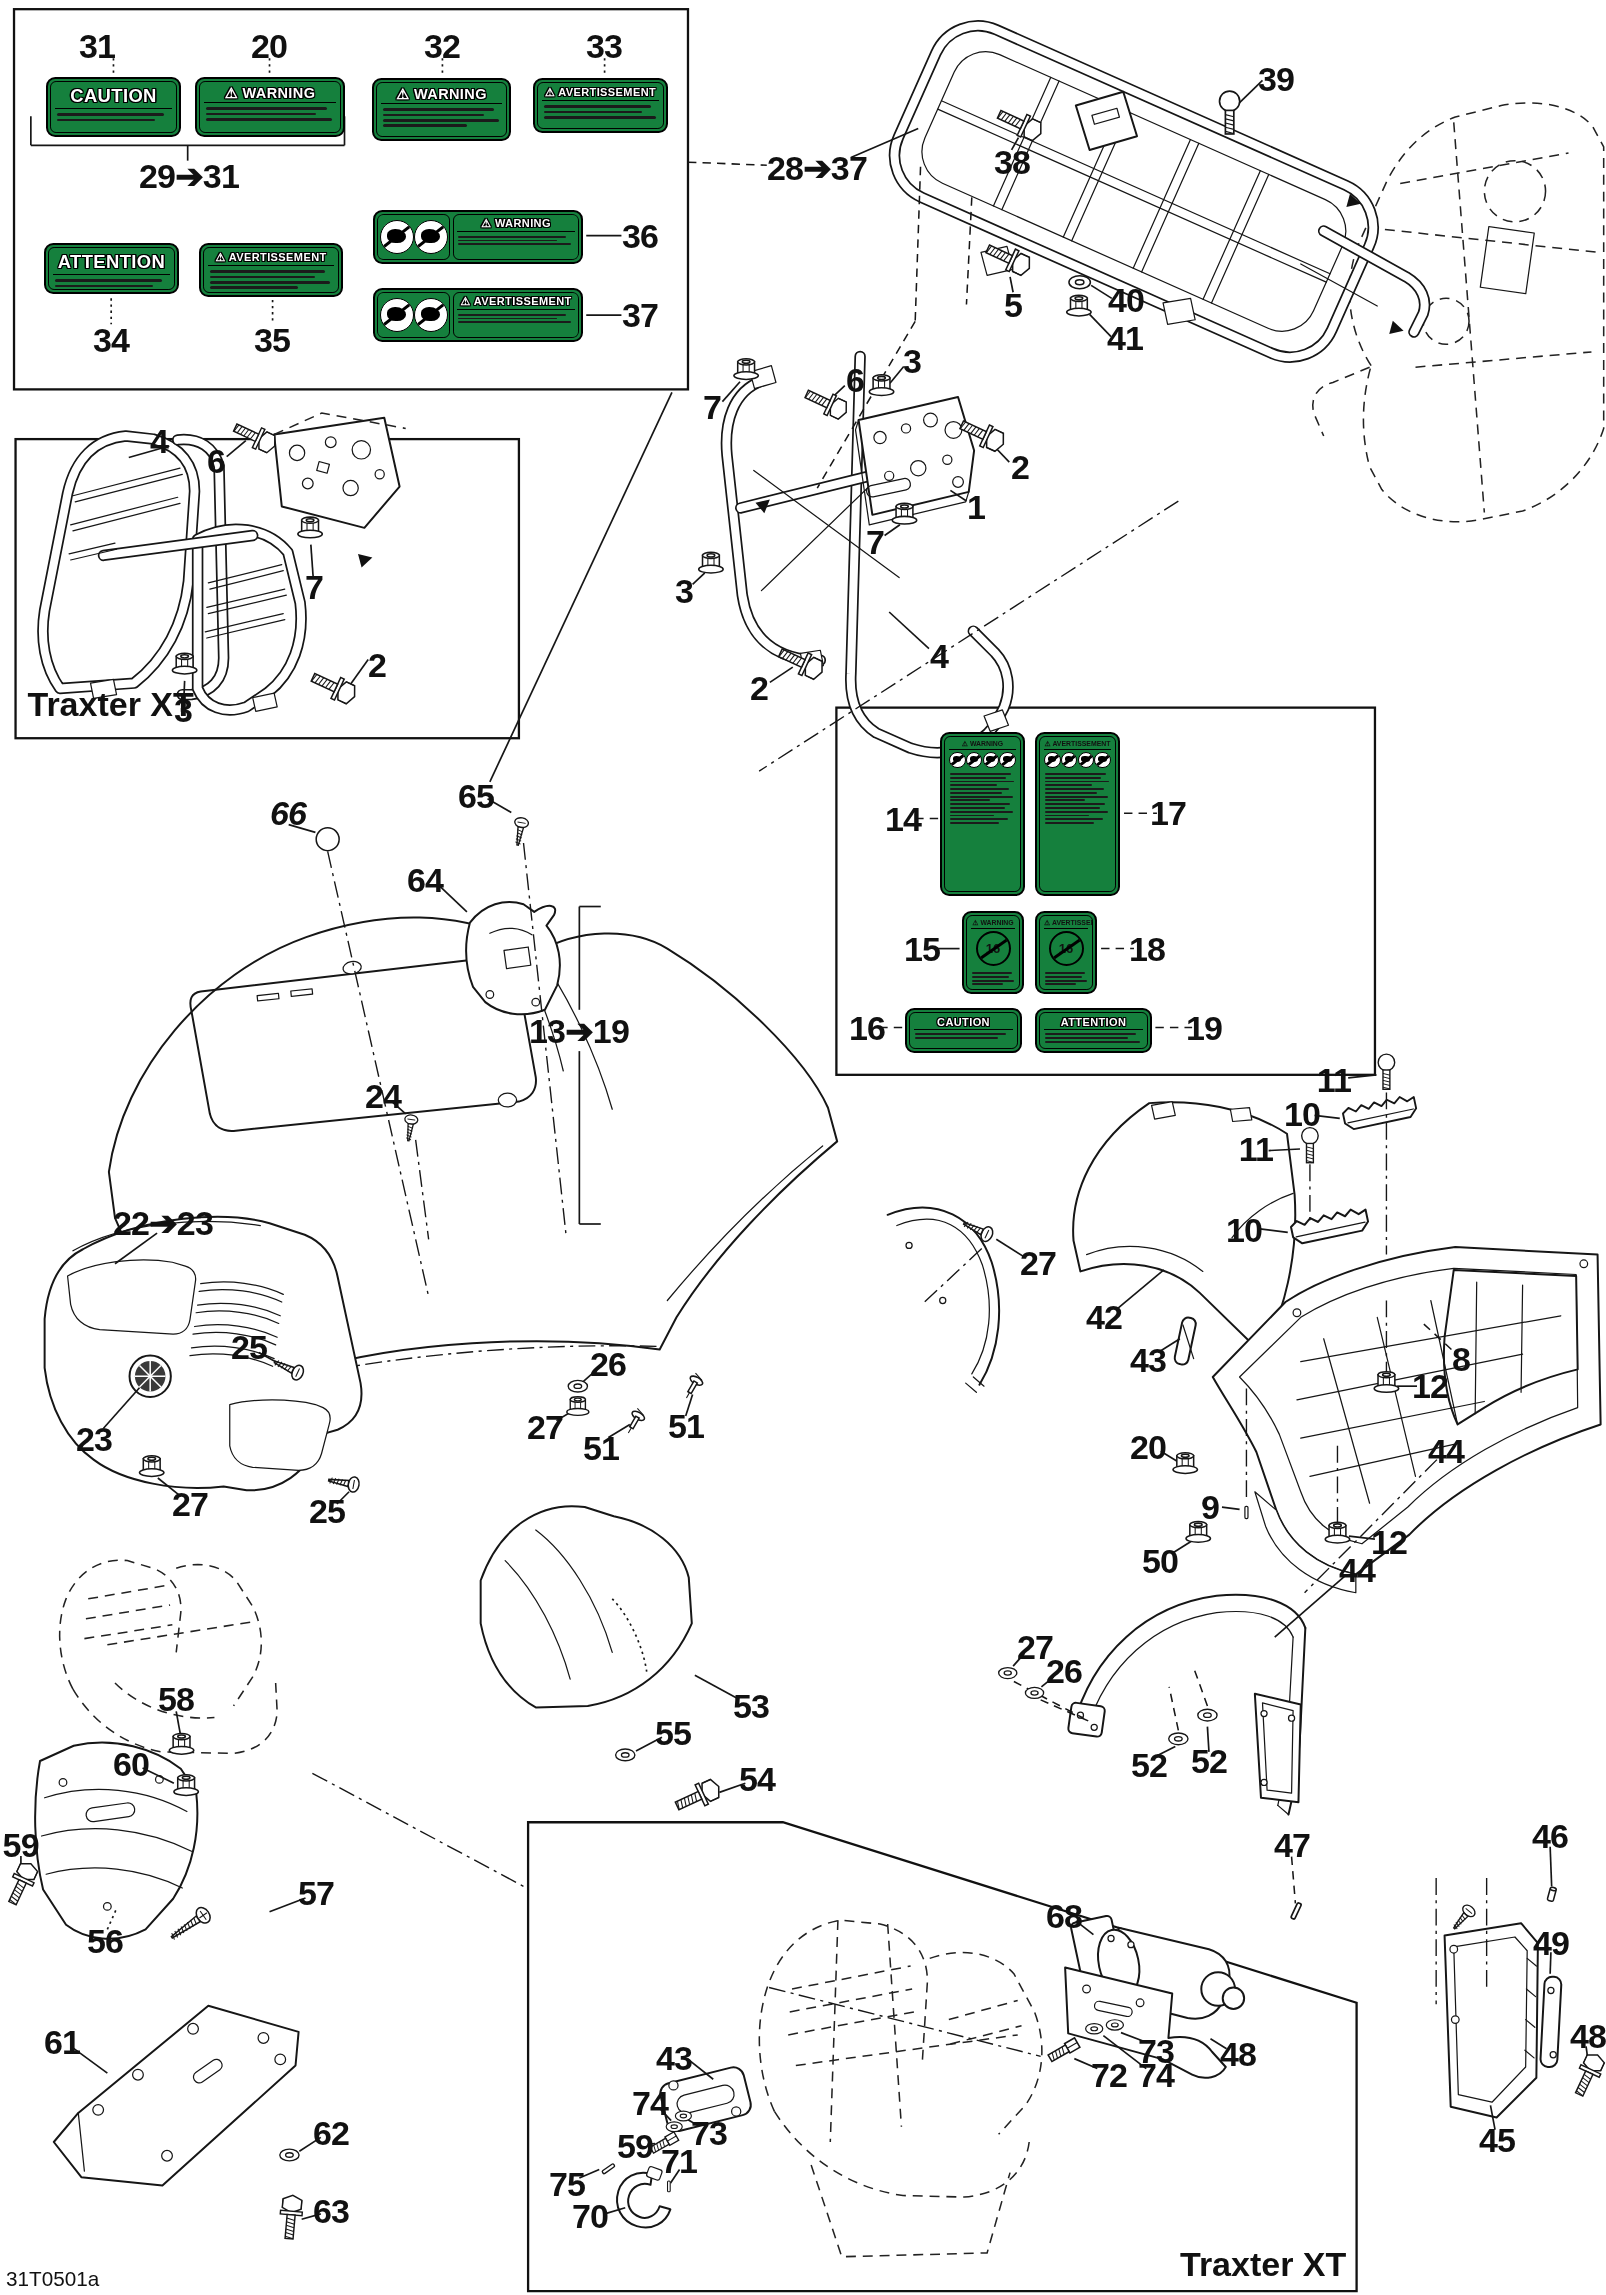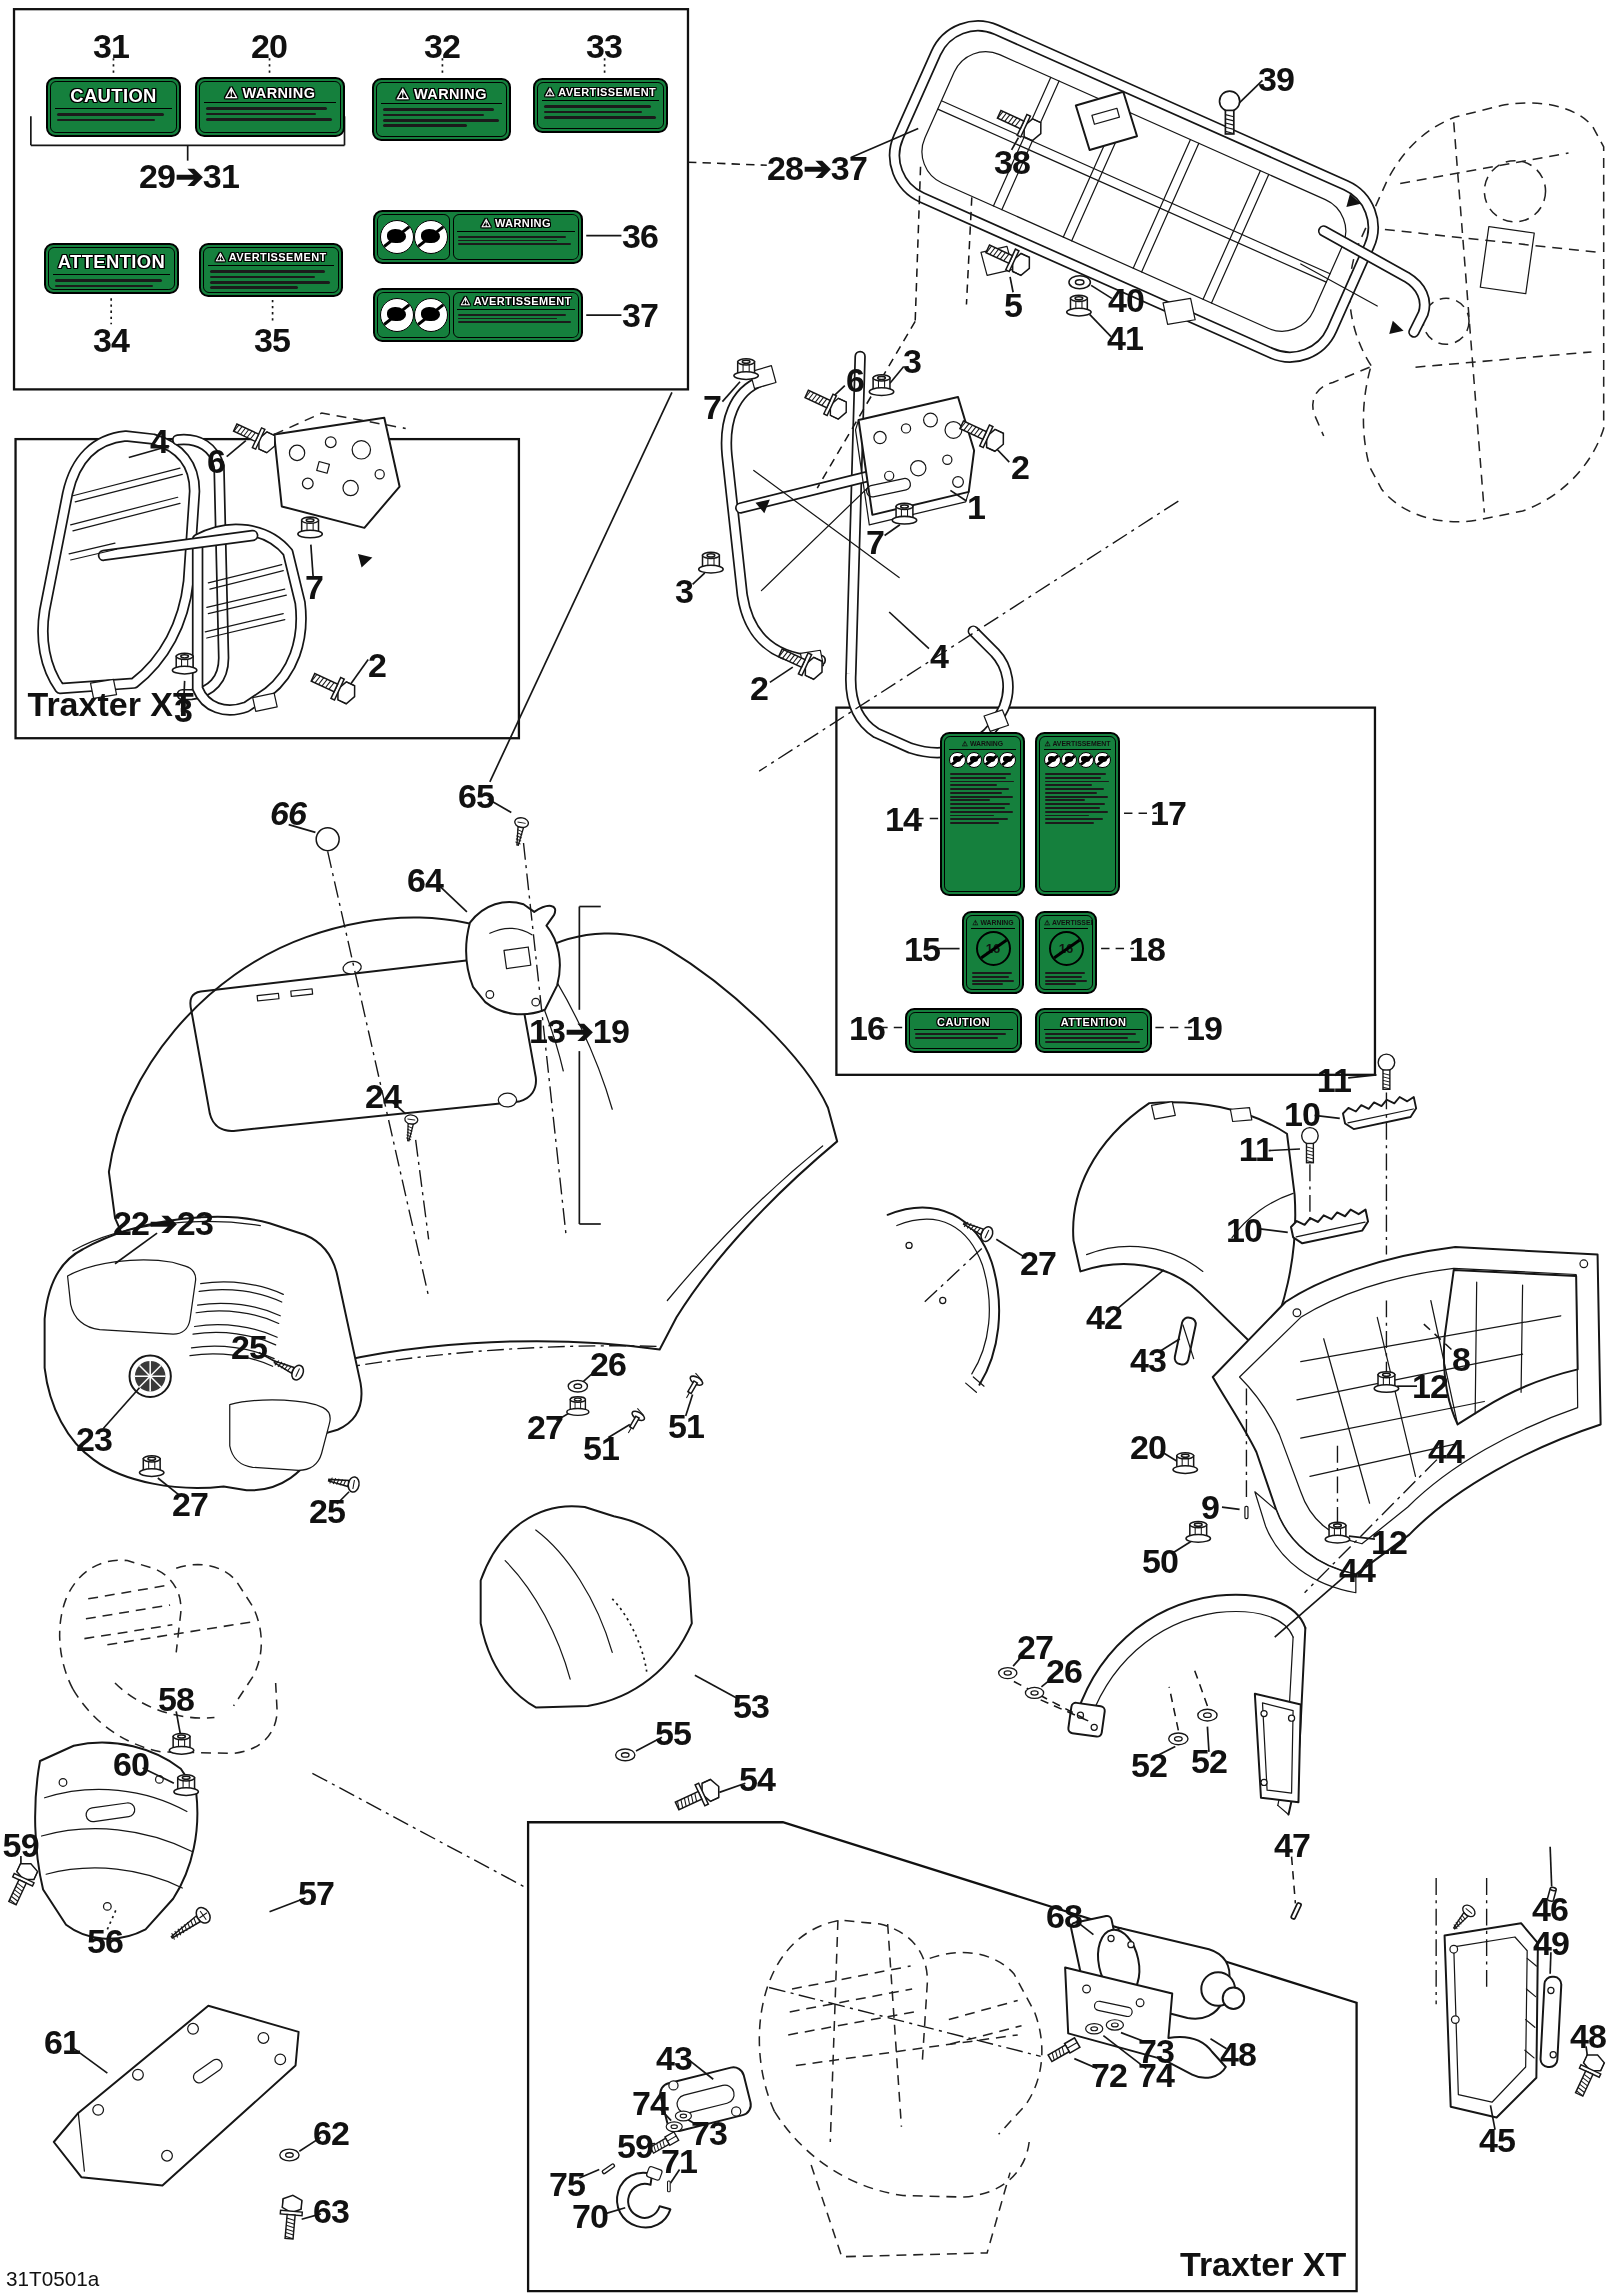--- a/index.html
+++ b/index.html
@@ -961,21 +961,21 @@
       </g>
       <g class="fast" transform="translate(795,2835) rotate(55) scale(0.9)">
         <rect x="-2.5" y="-10" width="5" height="20" rx="2"></rect>
       </g>
       <g class="fast" transform="translate(874,2858) rotate(0) scale(0.7)">
         <rect x="-2.5" y="-10" width="5" height="20" rx="2"></rect>
       </g>
     </svg>
 
 <div id="callouts">
-      <div class="co" style="left: 111px; top: 46px;">31</div>
+      <div class="co" style="left: 97px; top: 46px;">31</div>
       <div class="co" style="left: 269px; top: 46px;">20</div>
       <div class="co" style="left: 189px; top: 176px;">29➔31</div>
       <div class="co" style="left: 442px; top: 46px;">32</div>
       <div class="co" style="left: 604px; top: 46px;">33</div>
       <div class="co" style="left: 640px; top: 236px;">36</div>
       <div class="co" style="left: 640px; top: 315px;">37</div>
       <div class="co" style="left: 111px; top: 340px;">34</div>
       <div class="co" style="left: 272px; top: 340px;">35</div>
       <div class="co" style="left: 817px; top: 168px;">28➔37</div>
       <div class="co" style="left: 1012px; top: 162px;">38</div>
@@ -1030,21 +1030,21 @@
       <div class="co" style="left: 1461px; top: 1359px;">8</div>
       <div class="co" style="left: 1430px; top: 1386px;">12</div>
       <div class="co" style="left: 1389px; top: 1542px;">12</div>
       <div class="co" style="left: 1446px; top: 1451px;">44</div>
       <div class="co" style="left: 1357px; top: 1570px;">44</div>
       <div class="co" style="left: 1035px; top: 1647px;">27</div>
       <div class="co" style="left: 1064px; top: 1671px;">26</div>
       <div class="co" style="left: 1149px; top: 1765px;">52</div>
       <div class="co" style="left: 1209px; top: 1761px;">52</div>
       <div class="co" style="left: 1292px; top: 1845px;">47</div>
-      <div class="co" style="left: 1550px; top: 1909px;">46</div>
+      <div class="co" style="left: 1550px; top: 1836px;">46</div>
       <div class="co" style="left: 1551px; top: 1943px;">49</div>
       <div class="co" style="left: 1588px; top: 2036px;">48</div>
       <div class="co" style="left: 1497px; top: 2140px;">45</div>
       <div class="co" style="left: 176px; top: 1699px;">58</div>
       <div class="co" style="left: 131px; top: 1764px;">60</div>
       <div class="co" style="left: 20.7px; top: 1845px;">59</div>
       <div class="co" style="left: 105px; top: 1941px;">56</div>
       <div class="co" style="left: 316px; top: 1893px;">57</div>
       <div class="co" style="left: 62px; top: 2042px;">61</div>
       <div class="co" style="left: 331px; top: 2133px;">62</div>

